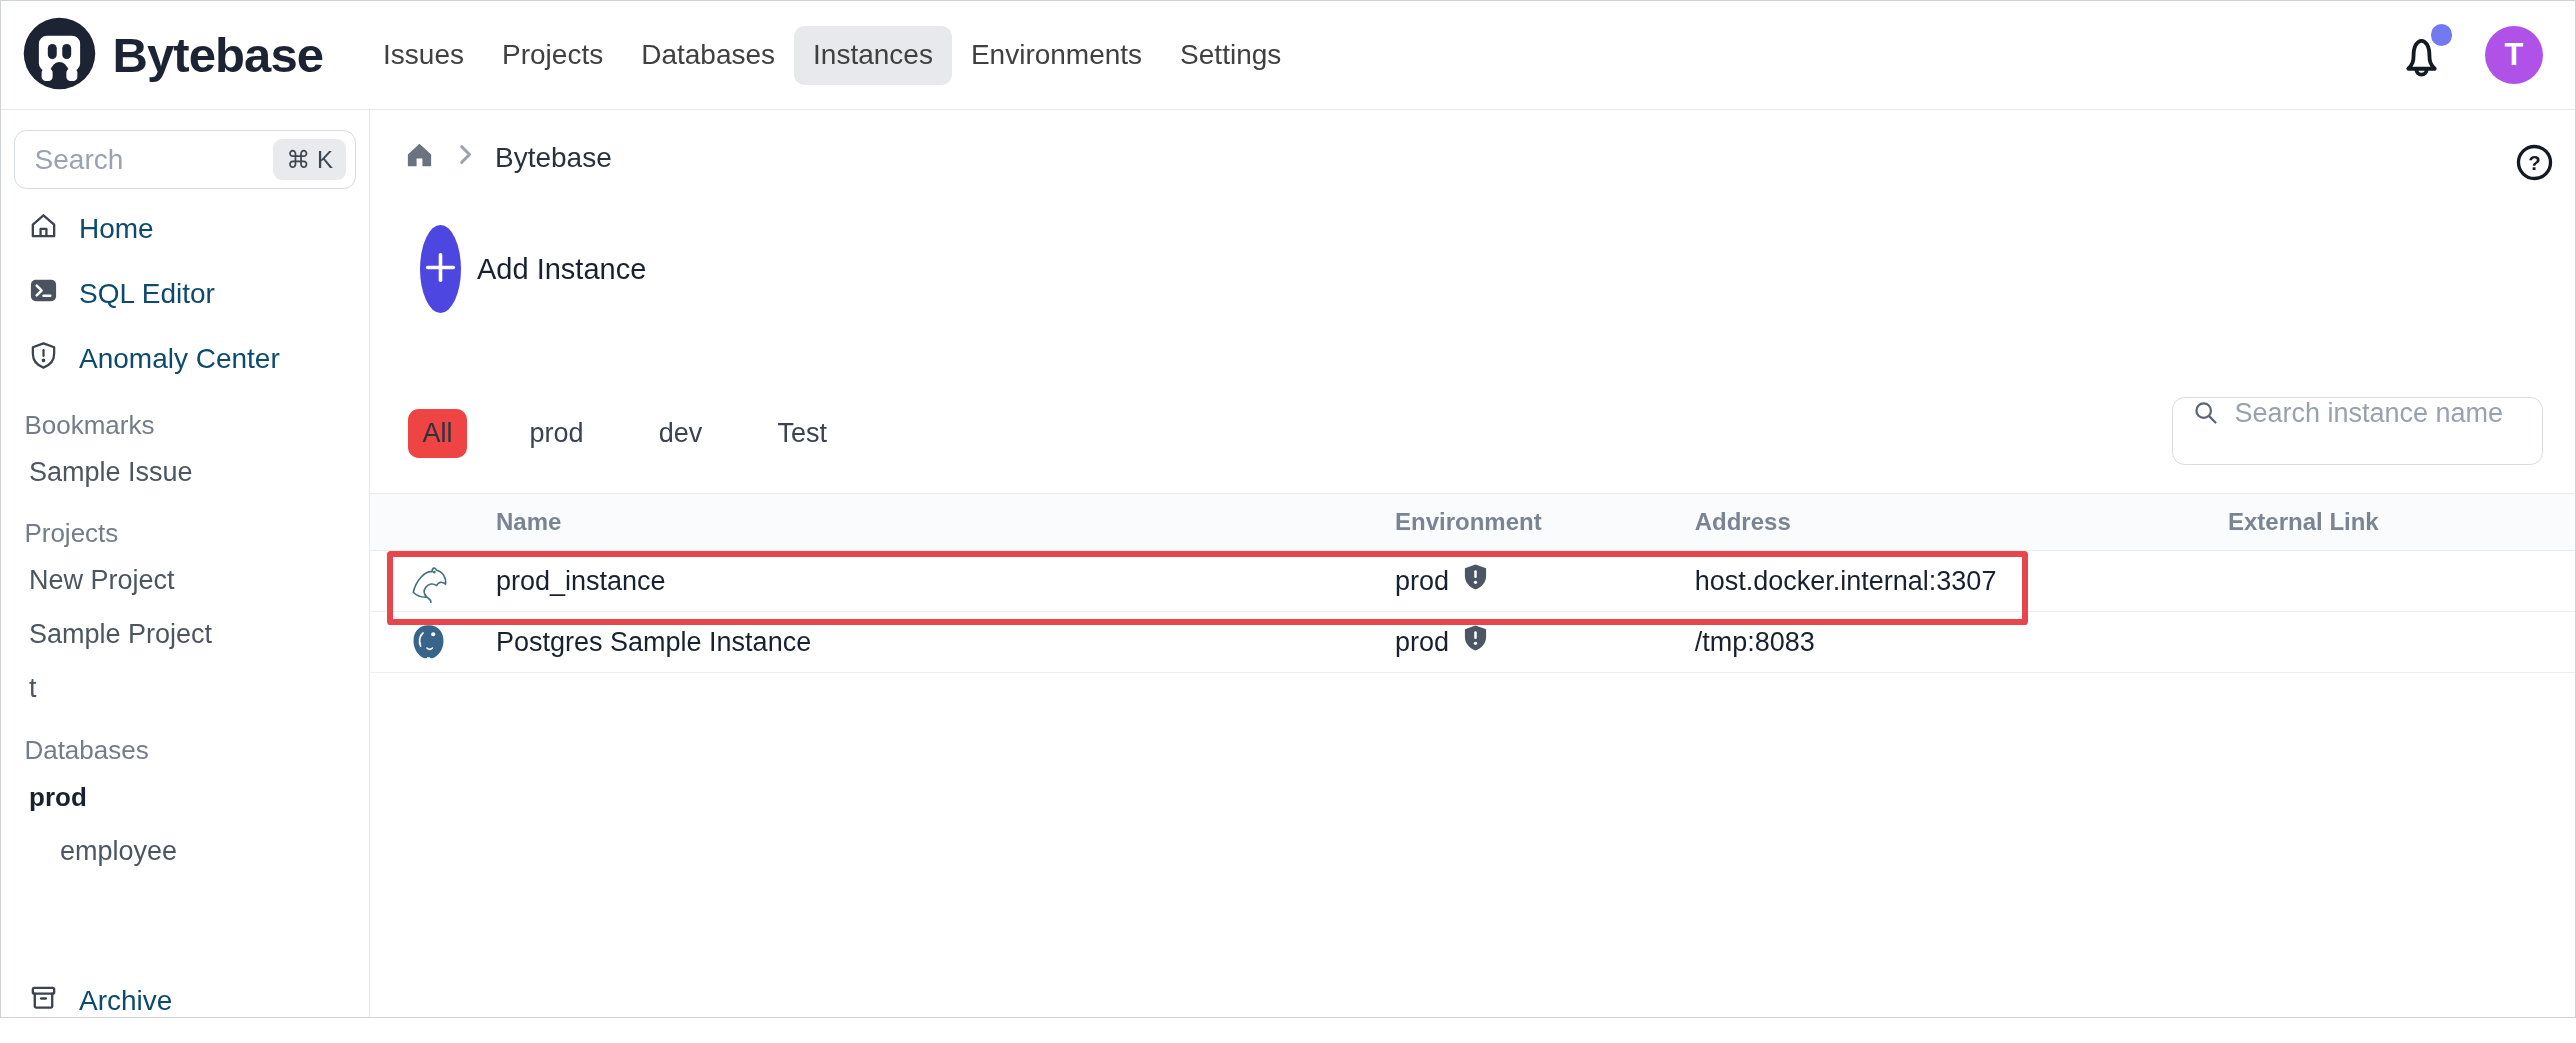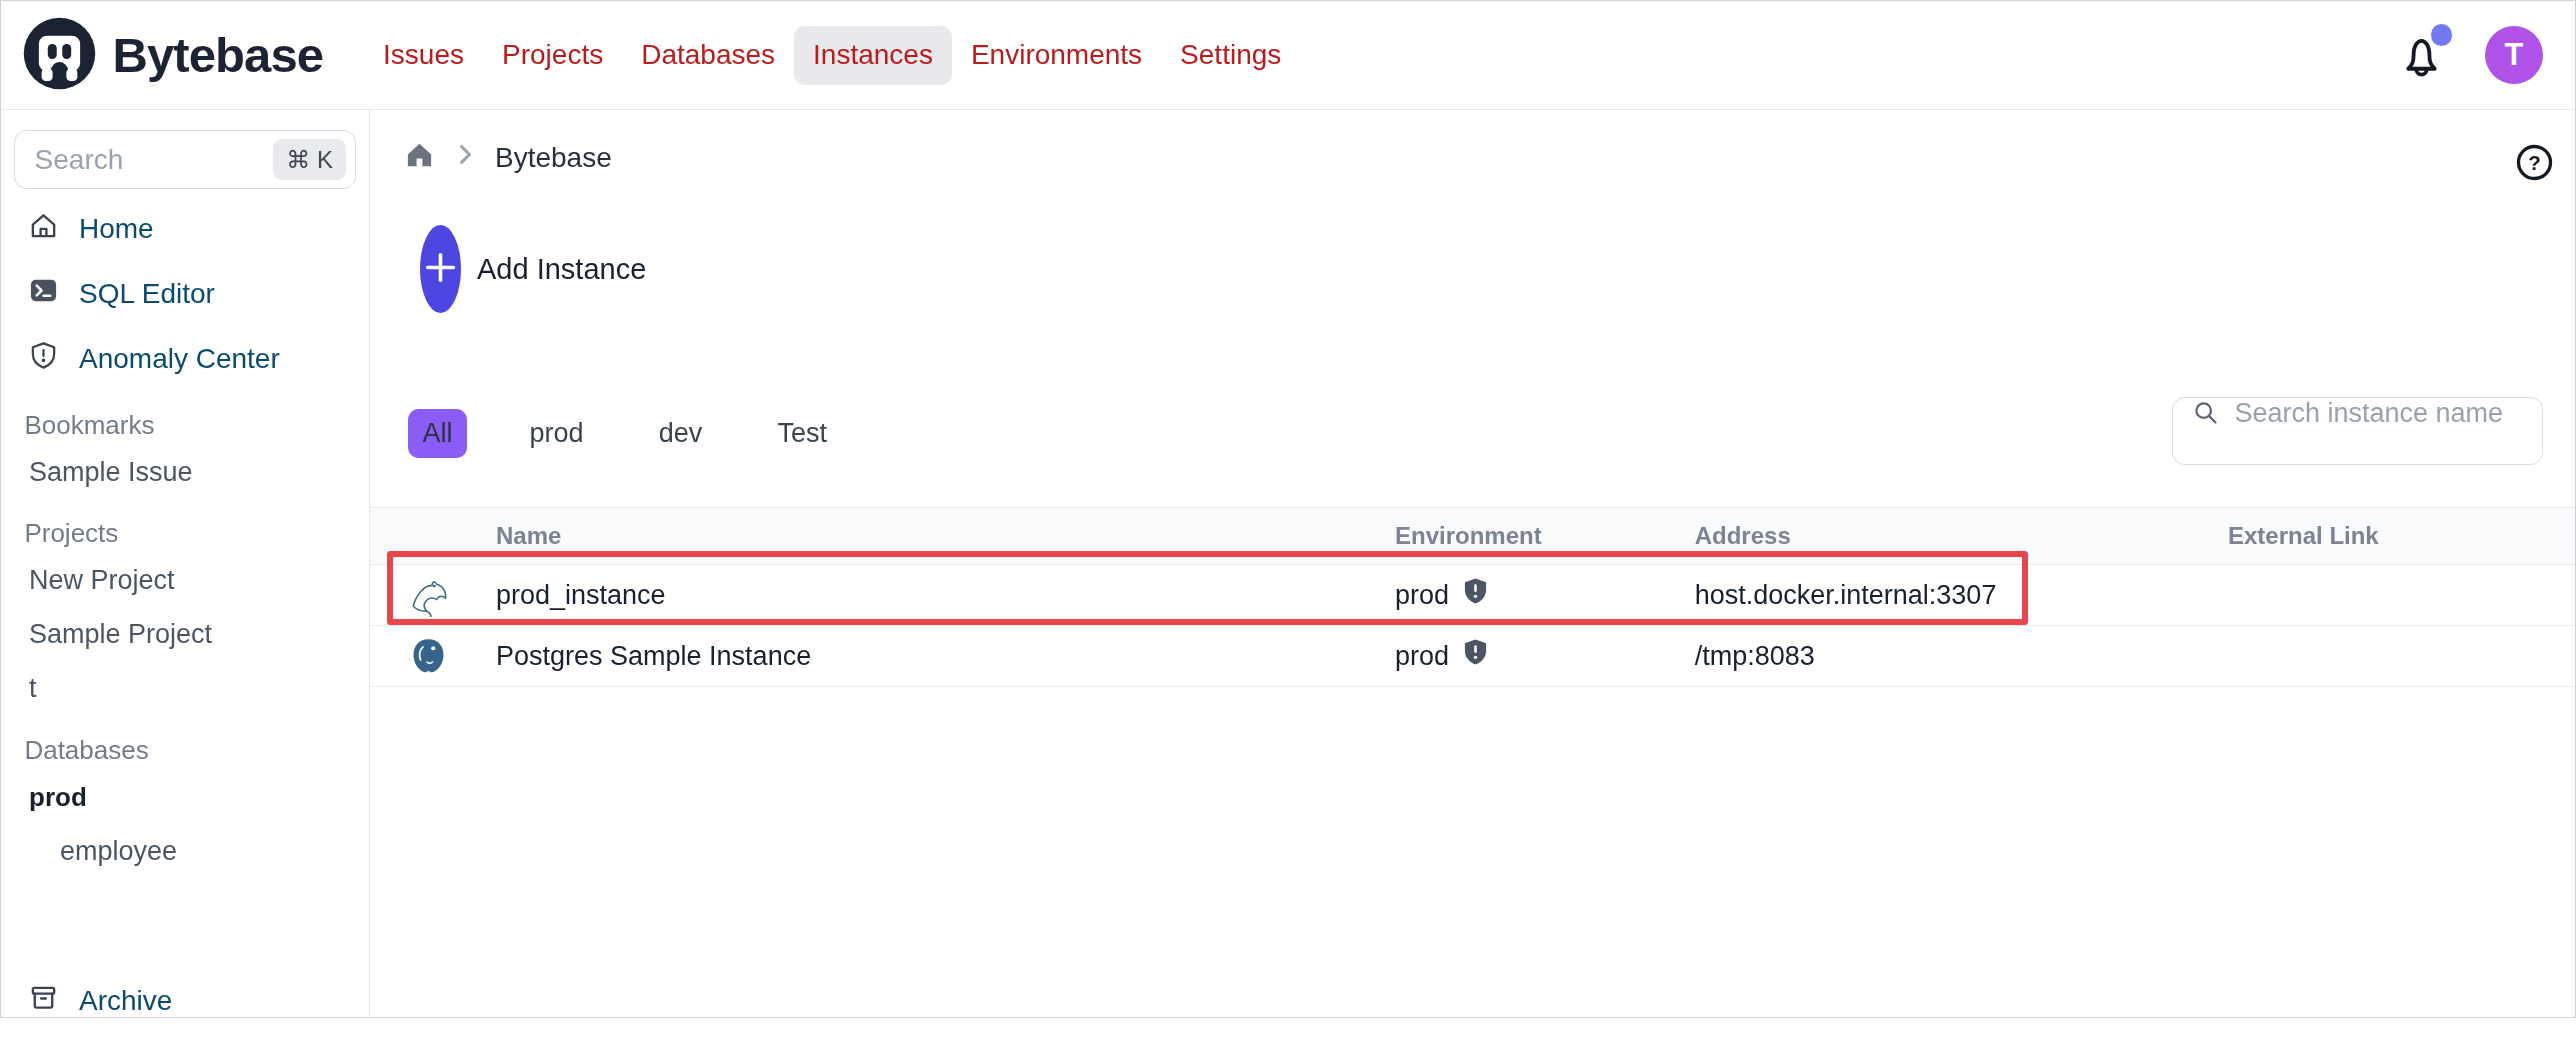--- a/index.html
+++ b/index.html
@@ -5,21 +5,21 @@
   * { margin:0; padding:0; box-sizing:border-box; }
   html,body { background:#fff; }
   body { font-family:"Liberation Sans","DejaVu Sans",sans-serif; }
   .app { position:relative; width:2576px; height:1018px; border:1.8px solid #cfd3d9; background:#fff; overflow:hidden; }
 
   
   .topnav { height:109px; border-bottom:1.8px solid #e6e8eb; display:flex; align-items:center; padding:0 32px 0 20px; }
   .logo { display:flex; align-items:center; gap:14.4px; }
   .wordmark { font-size:49px; font-weight:800; letter-spacing:-0.9px; color:#1c2434; }
   .nav { display:flex; margin-left:41px; align-items:center; }
-  .nav-item { font-size:28px; color:#b91c1c; padding:13.5px 19px; border-radius:10.8px; cursor:pointer; }
+  .nav-item { font-size:28px; color:#404040; padding:13.5px 19px; border-radius:10.8px; cursor:pointer; }
   .nav-item.active { background:#e7e9ed; }
   .topnav-right { margin-left:auto; display:flex; align-items:center; gap:40px; }
   .bell-wrap { position:relative; width:47px; height:47px; }
   .notif-dot { position:absolute; top:-7.2px; right:-7.2px; width:21.6px; height:21.6px; border-radius:50%; background:#7379f0; }
   .avatar { width:58px; height:58px; border-radius:50%; background:#b052e8; color:#fff; font-size:31px; font-weight:700; display:flex; align-items:center; justify-content:center; }
 
   
   .shell { display:flex; height:931px; }
   .sidebar { width:369px; border-right:1.8px solid #e6e8eb; position:relative; padding-top:20px; flex-shrink:0; }
   .sb-search { margin:0 12.6px; height:59px; border:1.8px solid #d8dbe0; border-radius:12.6px; display:flex; align-items:center; padding:0 9px 0 20px; background:#fff; }
@@ -36,29 +36,29 @@
 
   
   .main { flex:1; position:relative; background:#fff; }
   .breadcrumb { position:absolute; top:29px; left:34px; display:flex; align-items:center; gap:20px; font-size:28px; color:#28323f; }
   .help-btn { position:absolute; top:32px; right:20px; cursor:pointer; }
   .add-instance { position:absolute; top:115px; left:50px; width:171px; display:flex; flex-direction:row; align-items:center; gap:16px; cursor:pointer;text-align:right; }
   .add-circle { width:88px; height:88px; border-radius:50%; background:#4d46e0; display:flex; align-items:center; justify-content:center; }
   .add-label { font-size:29px; color:#18212f; white-space:nowrap; }
   .filters { position:absolute; top:299px; left:38px; display:flex; align-items:center; }
   .filter { padding:9px 12.6px; min-width:59px; text-align:center; font-size:27px; color:#3a434e; border-radius:10.8px; margin-right:50px; cursor:pointer; }
-  .filter.active { background:#8b5cf6; color:#2a333e; }
+  .filter.active { background:#ef4444; color:#2a333e; }
   .search-inst { position:absolute; top:287px; right:32px; width:371px; height:68px; border:1.8px solid #d8dbe0; border-radius:12.6px; display:flex; align-items:flex-start; gap:14.4px; padding:0 18px; background:#fff; }
   .search-inst input { flex:1; border:none; outline:none; font-size:27px; color:#18212f; min-width:0; font-family:inherit; }
   .search-inst input::placeholder { color:#98a1ad; }
 
   .table { position:absolute; top:383px; left:0; right:0; }
   .thead { height:58px; background:#fafbfc; border-top:1.8px solid #e9ebee; border-bottom:1.8px solid #e9ebee;
            display:grid; grid-template-columns:108px 899px 297px 504px 1fr; align-items:center;
-           font-size:24px; font-weight:700; color:#7b8492;margin-top:14px; }
+           font-size:24px; font-weight:700; color:#7b8492; }
   .trow { height:61px; display:grid; grid-template-columns:108px 899px 297px 504px 1fr; align-items:center;
           border-bottom:1.8px solid #eceef1; font-size:27px; color:#18212f; background:#fff; cursor:pointer; }
   .c-pad20 { padding-left:18px; }
   .c-pad23 { padding-left:20.7px; }
   .c-pad56 { padding-left:50px; }
   .icon-cell { display:flex; justify-content:center; align-items:center; padding-left:9px; }
   .env-cell { display:flex; align-items:center; gap:12.6px; padding-left:18px; }
 
   .row-highlight { position:absolute; left:386px; top:550px; width:1641px; height:74px;
                    border:6.3px solid #e8464d; border-radius:3.6px; pointer-events:none; z-index:5; }

